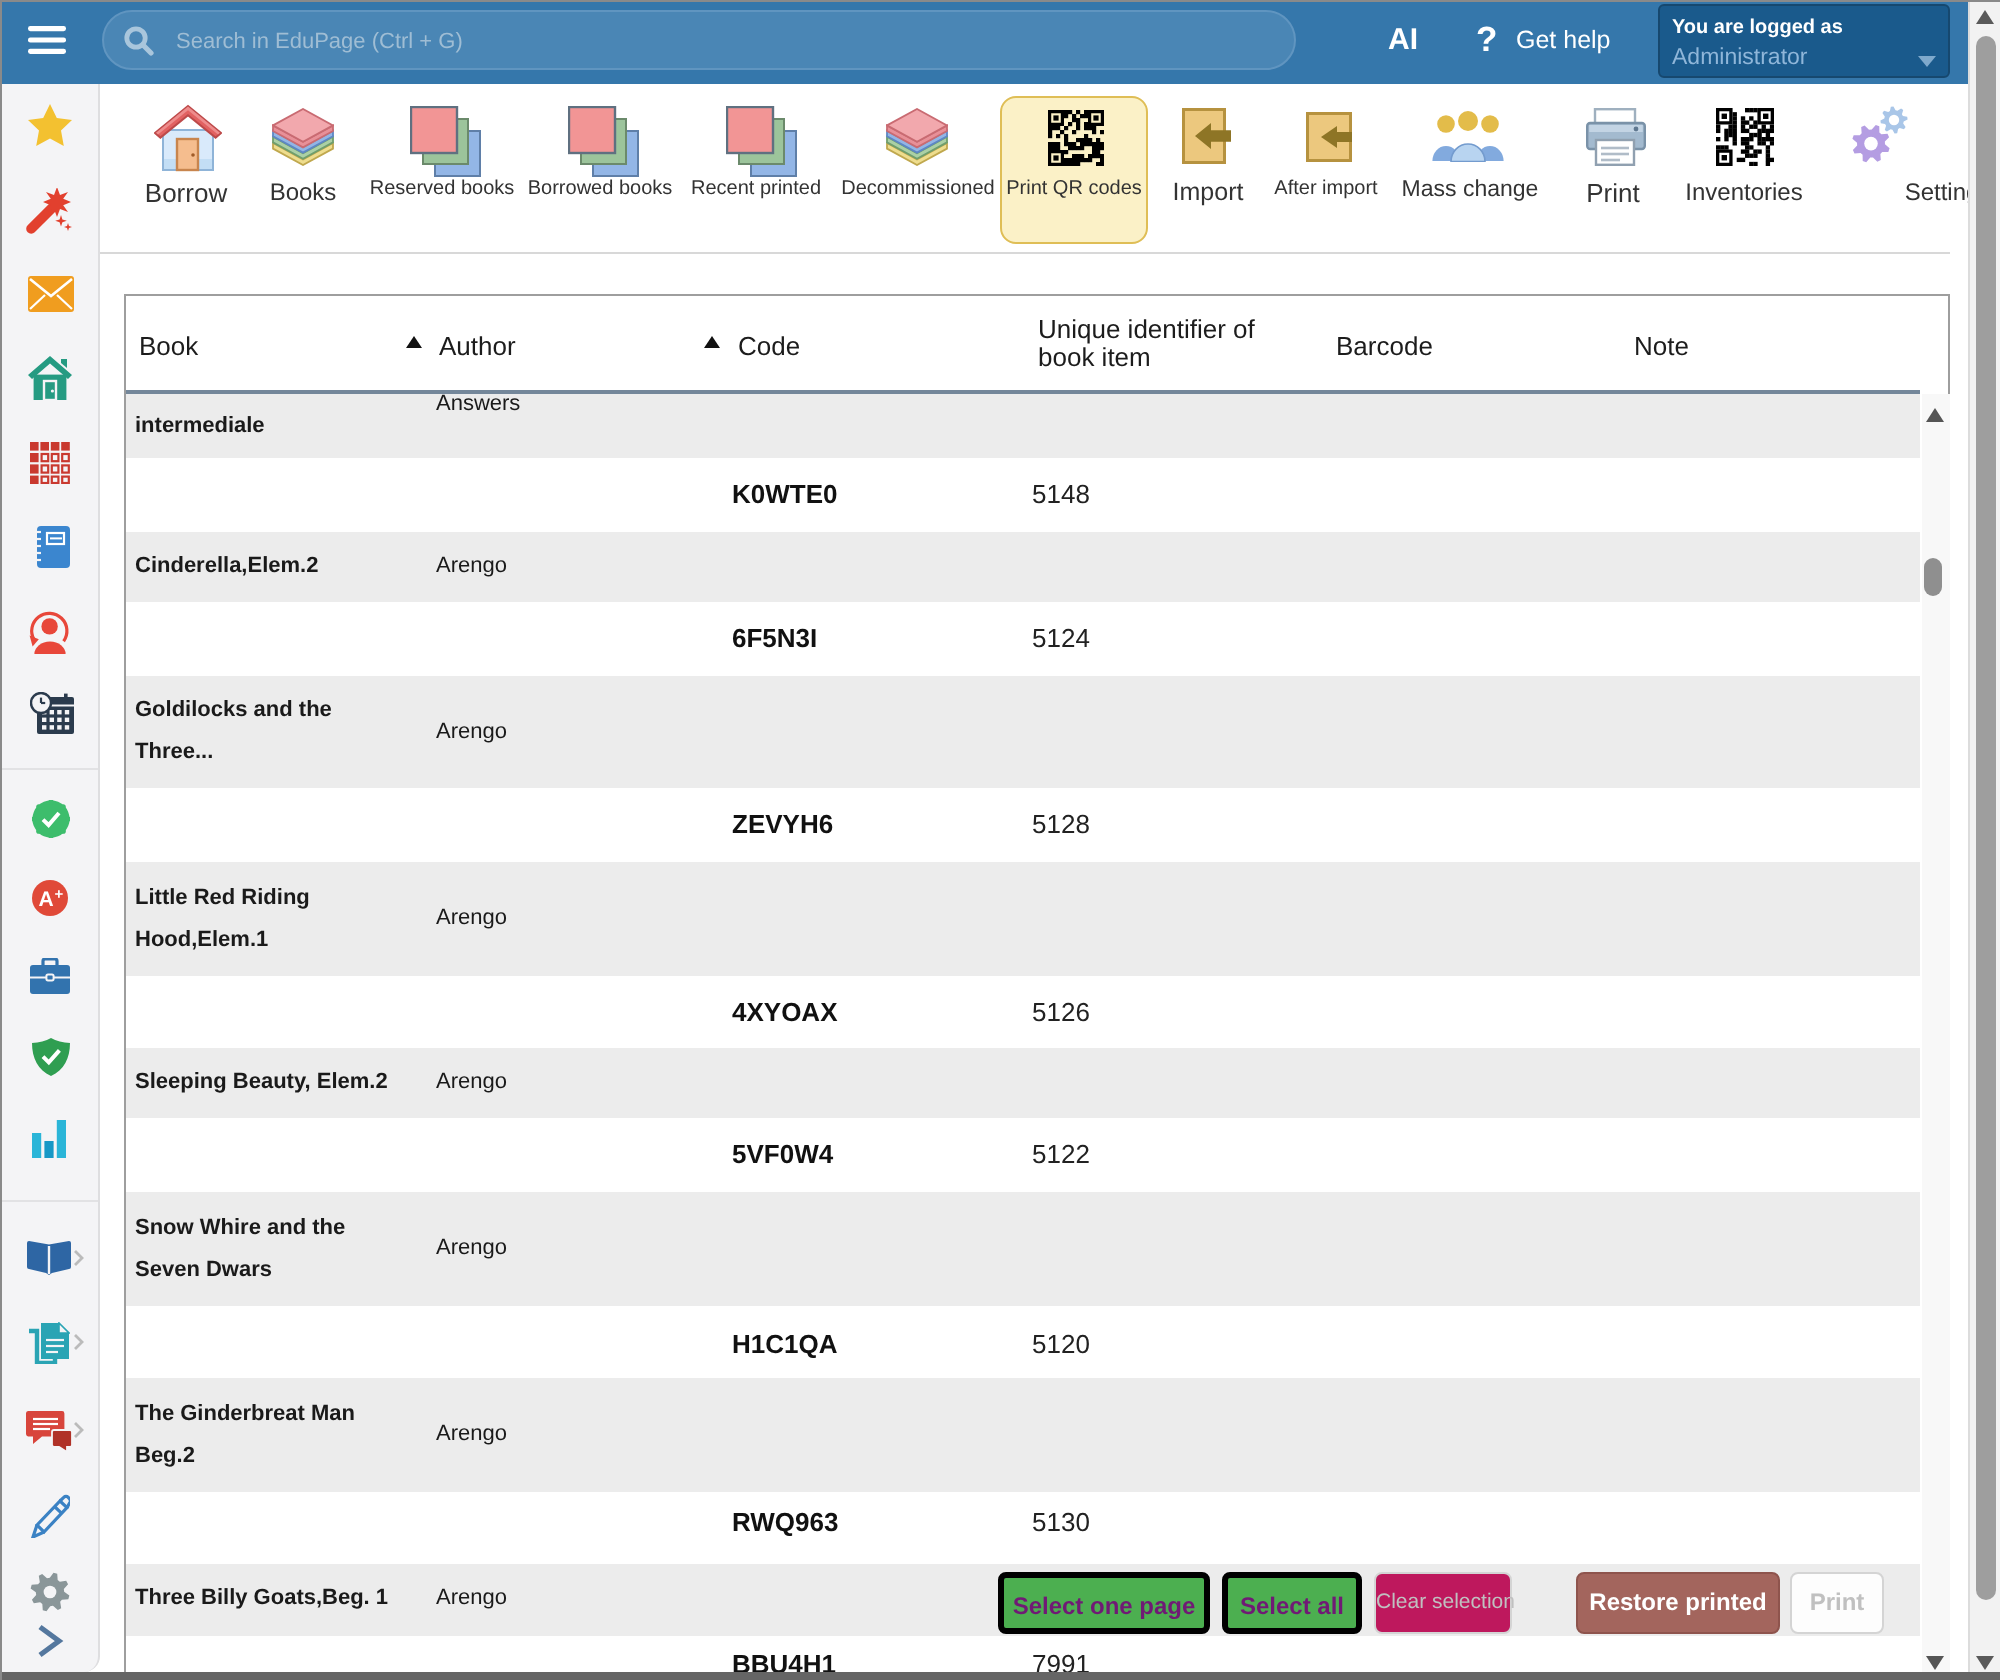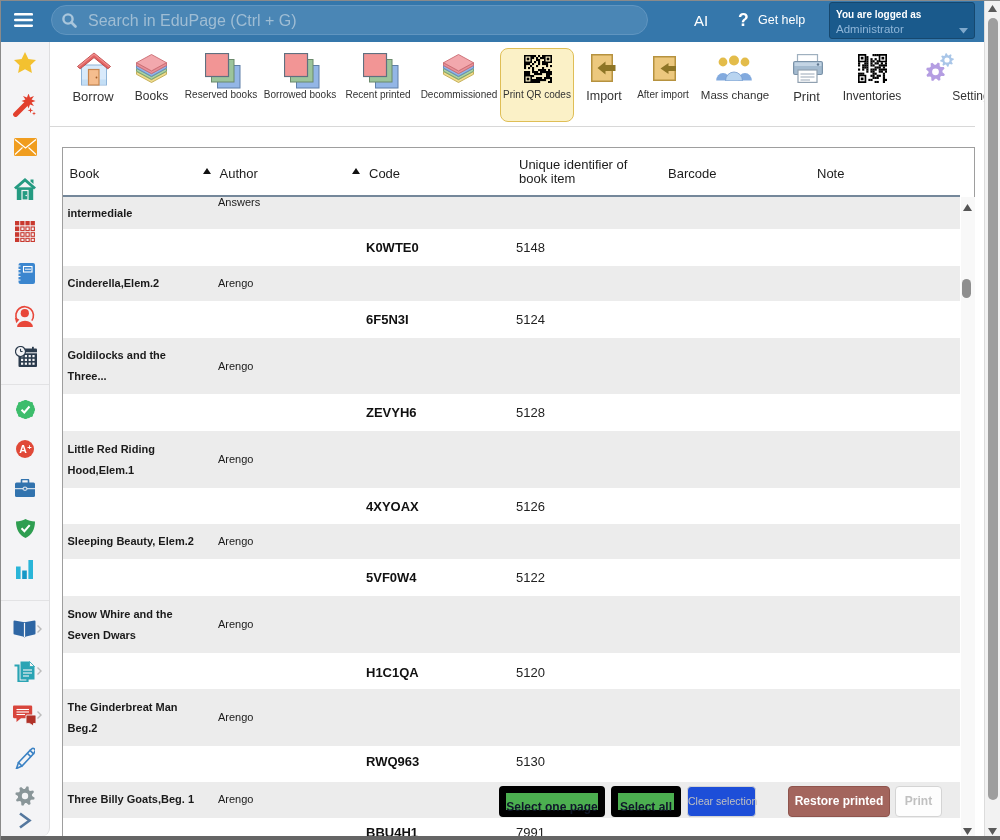--- a/index.html
+++ b/index.html
@@ -2,22 +2,22 @@
 <html><head>
 <meta charset="utf-8">
 <style>
 html,body{margin:0;padding:0;}
 body{width:1000px;height:840px;position:relative;overflow:hidden;background:#fff;font-family:"Liberation Sans",sans-serif;}
 .abs{position:absolute;}
 .ctr{transform:translateY(-50%);white-space:nowrap;}
 
 #topbar{left:0;top:0;width:984px;height:42px;background:#3577ab;}
 #search{left:51px;top:5px;width:597px;height:30px;border-radius:16px;background:#4a86b5;border:1px solid #6095c0;box-sizing:border-box;}
-#phold{left:88px;top:21px;font-size:16px;color:#9fbdd4;}
-#ai{left:694px;top:20px;font-size:15px;font-weight:normal;color:#fff;}
+#phold{left:88px;top:21px;font-size:11px;color:#9fbdd4;}
+#ai{left:694px;top:20px;font-size:15px;font-weight:bold;color:#fff;}
 #qm{left:738px;top:20px;font-size:17.5px;font-weight:bold;color:#fff;}
 #gethelp{left:758px;top:20px;font-size:12.5px;font-weight:normal;color:#fff;}
 #logged{left:829px;top:2px;width:146px;height:37px;background:#1a5a8c;border:1px solid #16486f;border-radius:3px;box-sizing:border-box;}
 #logged1{left:836px;top:14px;font-size:10px;font-weight:bold;color:#fff;}
 #logged2{left:836px;top:29px;font-size:11.5px;color:#8fb6d9;text-align:right;}
 
 #sidebar{left:0;top:42px;width:49px;height:794px;background:#f4f4f6;border-right:1px solid #dedee0;border-bottom-right-radius:8px;}
 .sbsep{left:0;width:49px;height:1px;background:#e2e2e4;}
 
 #tbline{left:50px;top:126px;width:925px;height:1px;background:#d8d8d8;}
@@ -30,21 +30,21 @@
 .row{position:absolute;left:0;width:897px;}
 .rg{background:#ececec;}
 .bt{position:absolute;left:4.5px;font-size:11px;font-weight:bold;color:#1a1a1a;}
 .au{position:absolute;left:155px;font-size:11px;color:#1a1a1a;}
 .cd{position:absolute;left:303px;font-size:13px;font-weight:bold;color:#111;}
 .uid{position:absolute;left:453px;font-size:13px;color:#222;}
 
 #isb{left:960.5px;top:196.5px;width:14px;height:639.5px;background:#f8f8f8;}
 
 .btn{position:absolute;top:786px;height:31px;border-radius:4px;box-sizing:border-box;font-size:12px;font-weight:bold;text-align:center;line-height:29px;white-space:nowrap;}
-.bgreen{background:#4caf50;border:7px solid #000000;color:#0f172a;}
+.bgreen{background:#4caf50;border:3px solid #000000;color:#701a75;}
 .bdis{background:#fdfdfd;border:1px solid #d4d4d4;color:#c0c0c0;}
 .bred{background:#a3655d;border:1px solid #8e544d;color:#fff;}
 
 #osb{left:984px;top:0;width:16px;height:836px;background:#f2f2f2;border-left:1px solid #dcdcdc;box-sizing:border-box;}
 #othumb{left:987.5px;top:18px;width:10px;height:782px;border-radius:5px;background:#9e9e9e;}
 
 #fbottom{left:0;top:836px;width:1000px;height:4px;background:#656565;}
 #fleft{left:0;top:0;width:1px;height:840px;background:#8a8a8a;}
 #ftop{left:0;top:0;width:1000px;height:1px;background:#8a8a8a;}
 </style>
@@ -568,21 +568,21 @@
 <div id="isb" class="abs"></div>
 <svg class="abs" style="left:962.5px;top:204px" width="9" height="8">
     <polygon points="4.5,0 9,7 0,7" fill="#555"></polygon>
   </svg>
 <div class="abs" style="left:962px;top:279px;width:9px;height:19px;border-radius:4.5px;background:#8f8f8f"></div>
 <svg class="abs" style="left:962.5px;top:828px" width="9" height="8">
     <polygon points="0,0 9,0 4.5,7" fill="#555"></polygon>
   </svg>
 <div class="btn bgreen abs" style="left:499px;width:106px">Select one page</div>
 <div class="btn bgreen abs" style="left:611px;width:70px">Select all</div>
-<div class="btn bdis abs" style="left:687px;width:69px;background:#1d4ed8;font-size:10.5px;font-weight:normal">Clear selection</div>
+<div class="btn bdis abs" style="left:687px;width:69px;background:#be185d;font-size:10.5px;font-weight:normal">Clear selection</div>
 <div class="btn bred abs" style="left:788px;width:102px">Restore printed</div>
 <div class="btn bdis abs" style="left:895px;width:47px">Print</div>
 
 <div id="osb" class="abs"></div>
 <div id="othumb" class="abs"></div>
 <svg class="abs" style="left:988px;top:4.5px" width="9" height="8">
     <polygon points="4.5,0 9,7 0,7" fill="#5a5a5a"></polygon>
   </svg>
 <svg class="abs" style="left:988px;top:828px" width="9" height="8">
     <polygon points="0,0 9,0 4.5,7" fill="#5a5a5a"></polygon>

